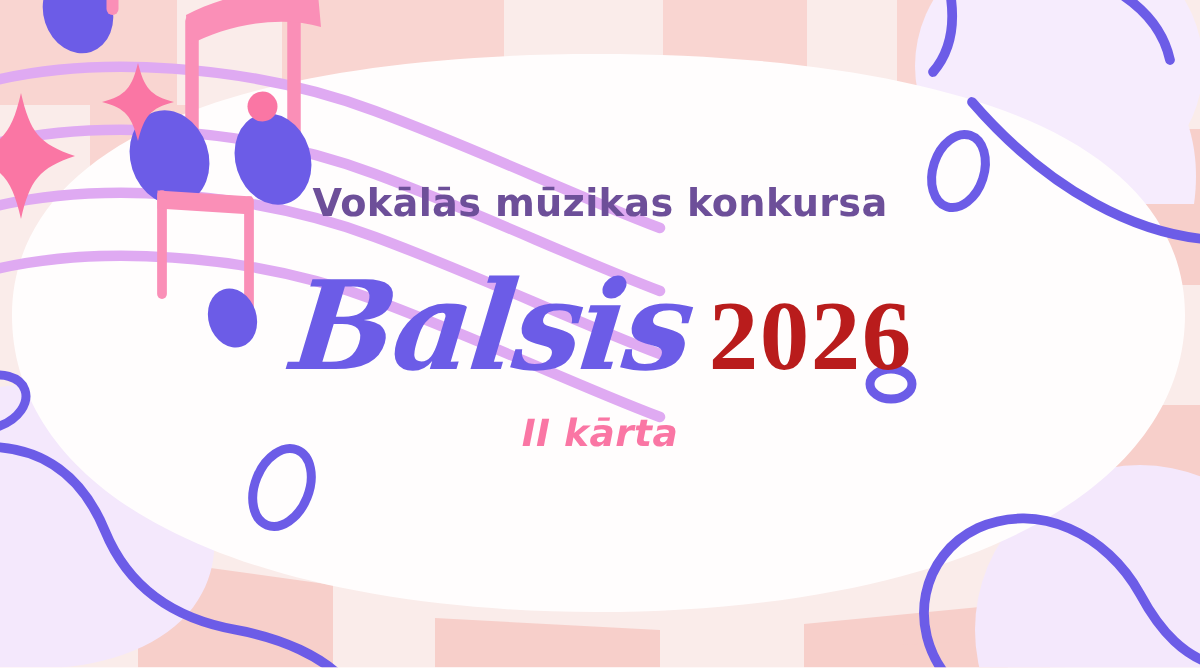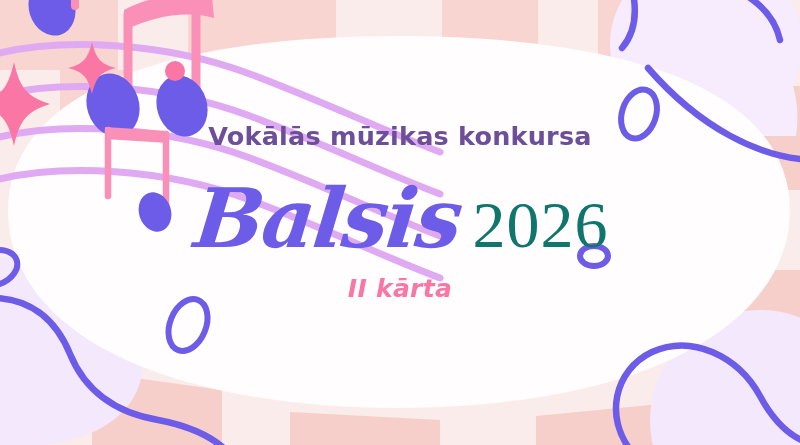--- a/index.html
+++ b/index.html
@@ -60,24 +60,24 @@
     font-weight: bold;
     font-size: 82px;
     line-height: 1;
     color: #6c5ce7;
     letter-spacing: -2px;
     transform: skewX(-6deg);
     transform-origin: left bottom;
   }
   .title-year {
     font-family: "Liberation Serif", serif;
-    font-weight: normal;
+    font-weight: bold;
     font-size: 66px;
     line-height: 1;
-    color: #0f766e;
+    color: #b91c1c;
     margin-left: 16px;
     letter-spacing: 1px;
     margin-top: 21px;
   }
   .subtitle {
     margin-top: 17px;
     font-family: "DejaVu Sans", sans-serif;
     font-weight: bold;
     font-size: 25px;
     color: #fa76a4;

